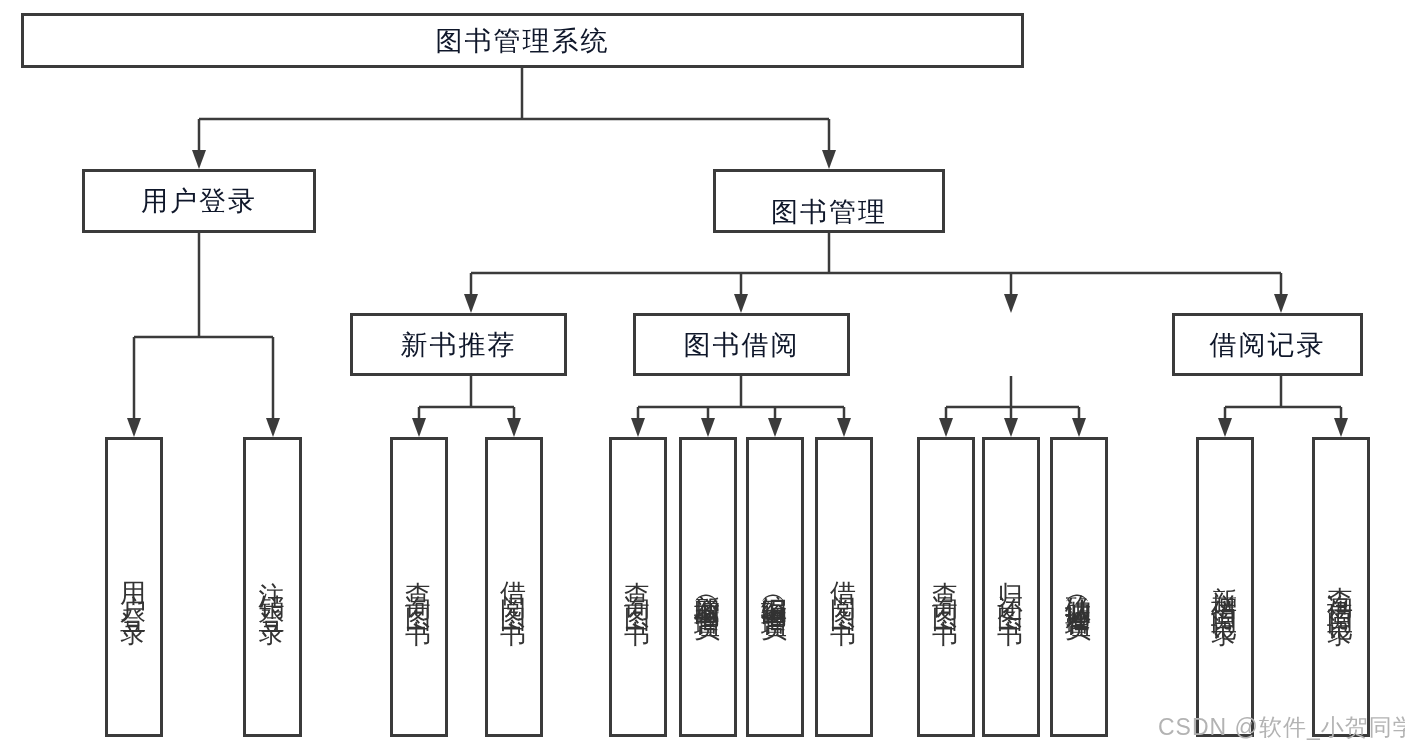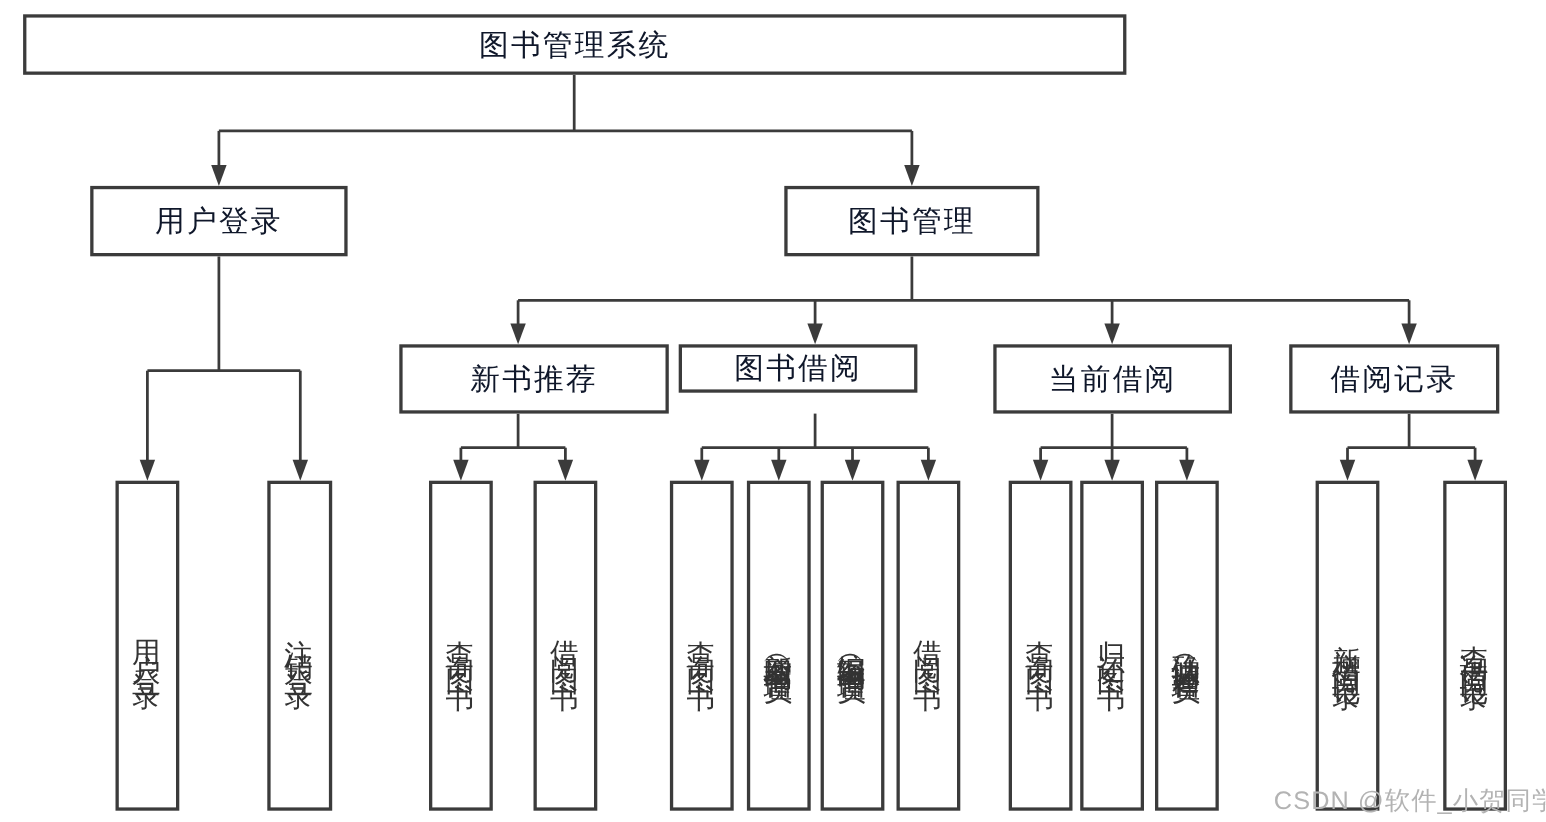--- a/index.html
+++ b/index.html
@@ -135,32 +135,29 @@
     </g>
   </svg>
 
   <div class="hbox" style="left:21px; top:13px; width:1003px; height:55px;">
     <span>图书管理系统</span>
   </div>
 
   <div class="hbox" style="left:82px; top:169px; width:234px; height:64px;">
     <span>用户登录</span>
   </div>
-  <div class="hbox" style="left:713px; top:169px; width:232px; height:64px;">
+  <div class="hbox" style="left:713px; top:169px; width:232px; height:64px;align-items:flex-end;">
     <span>图书管理</span>
   </div>
 
-  <div class="hbox" style="left:363px; top:313px; width:245px; height:63px;justify-content:center;">
+  <div class="hbox" style="left:350px; top:313px; width:217px; height:63px;justify-content:center;">
     <span>新书推荐</span>
   </div>
-  <div class="hbox" style="left:617px; top:313px; width:217px; height:44px;">
+  <div class="hbox" style="left:633px; top:313px; width:217px; height:63px;">
     <span>图书借阅</span>
-  </div>
-  <div class="hbox" style="left:903px; top:313px; width:217px; height:63px;">
-    <span>当前借阅</span>
   </div>
   <div class="hbox" style="left:1172px; top:313px; width:191px; height:63px;">
     <span>借阅记录</span>
   </div>
 
   <div class="vbox ls-wide" style="left:105px;">
     <span>用户登录</span>
   </div>
   <div class="vbox ls-wide" style="left:243px; width:59px;">
     <span>注销登录</span>

